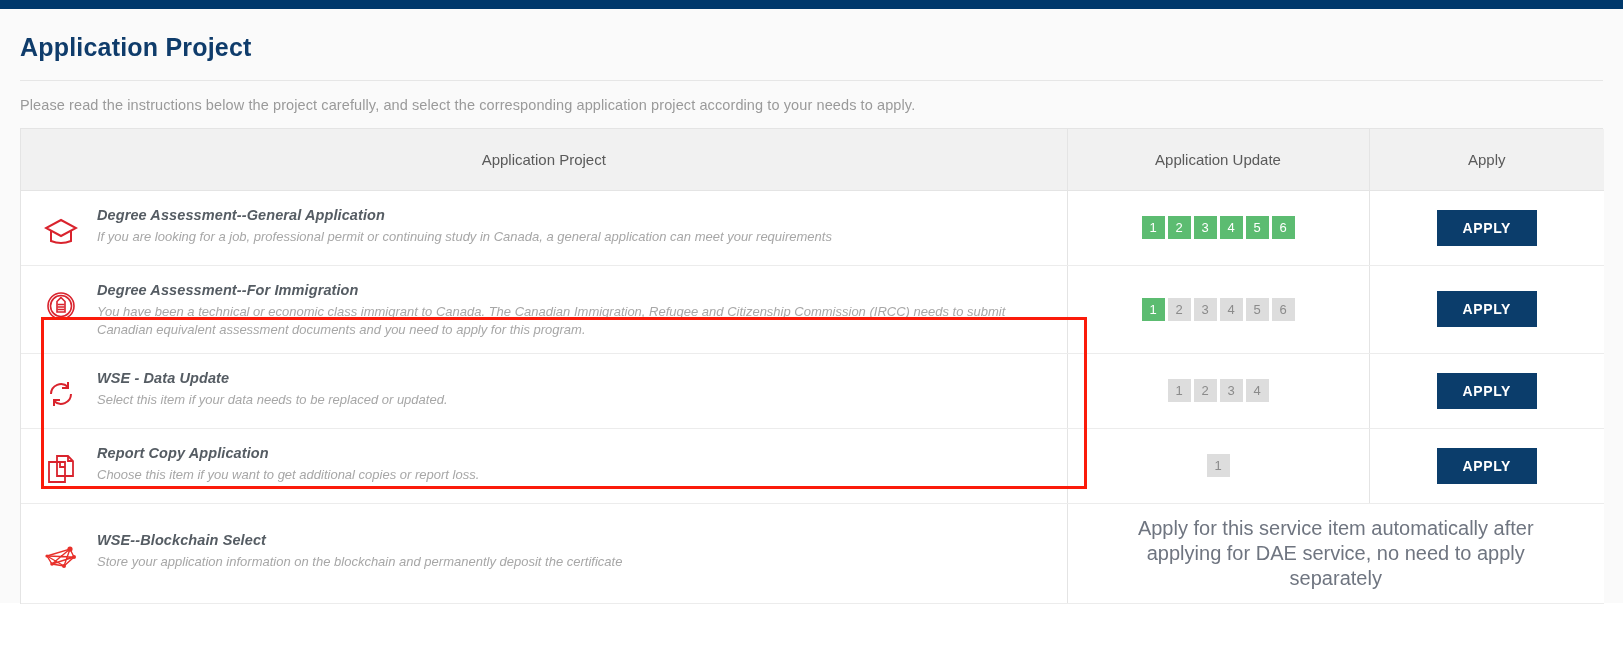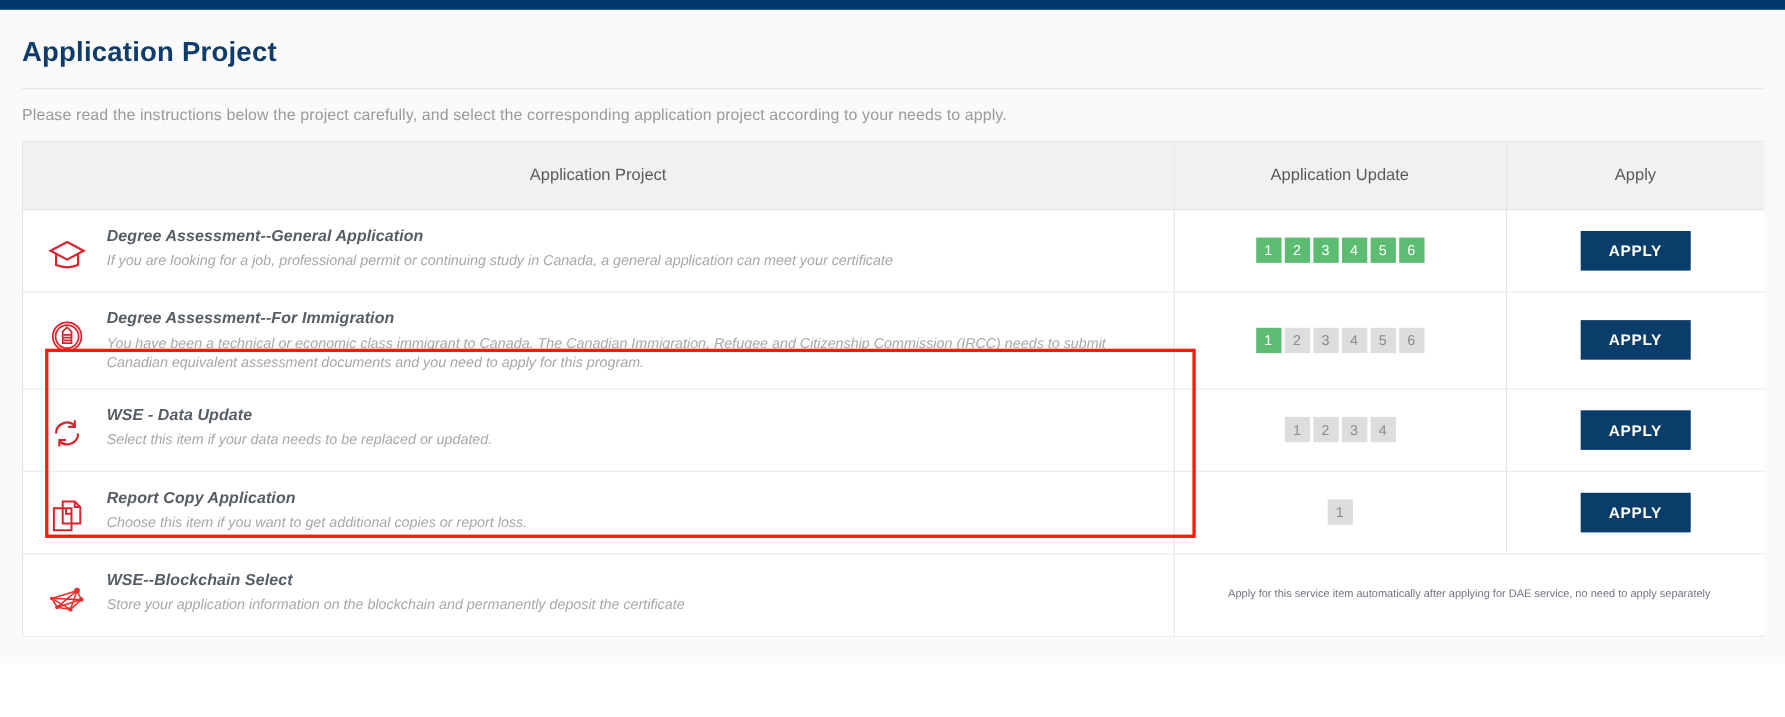--- a/index.html
+++ b/index.html
@@ -131,21 +131,21 @@
     font-size: 14px;
     font-weight: bold;
     letter-spacing: .6px;
     padding: 10px 26px;
     border: none;
     cursor: pointer;
     font-family: "Liberation Sans", sans-serif;
   }
   .note-cell {
     text-align: center;
-    font-size: 10px;
+    font-size: 20px;
     color: #6f7580;
     line-height: 25px;
     padding: 12px 40px;
   }
   .highlight-box {
     position: absolute;
     left: 20px;
     top: 188px;
     width: 1046px;
     height: 172px;
@@ -185,21 +185,21 @@
           <td class="proj-cell">
             <div class="proj-inner">
               <span class="icon-box">
                 <svg width="34" height="30" viewBox="0 0 34 30" fill="none" stroke="#d9232d" stroke-width="2">
                   <path d="M17 4 L32 12 L17 20 L2 12 Z"></path>
                   <path d="M7 15 L7 25 Q17 29 27 25 L27 15"></path>
                 </svg>
               </span>
               <span class="proj-text">
                 <div class="proj-title">Degree Assessment--General Application</div>
-                <div class="proj-desc">If you are looking for a job, professional permit or continuing study in Canada, a general application can meet your certificate</div>
+                <div class="proj-desc">If you are looking for a job, professional permit or continuing study in Canada, a general application can meet your requirements</div>
               </span>
             </div>
           </td>
           <td class="status-cell">
             <span class="steps">
               <span class="step done">1</span>
               <span class="step done">2</span>
               <span class="step done">3</span>
               <span class="step done">4</span>
               <span class="step done">5</span>

